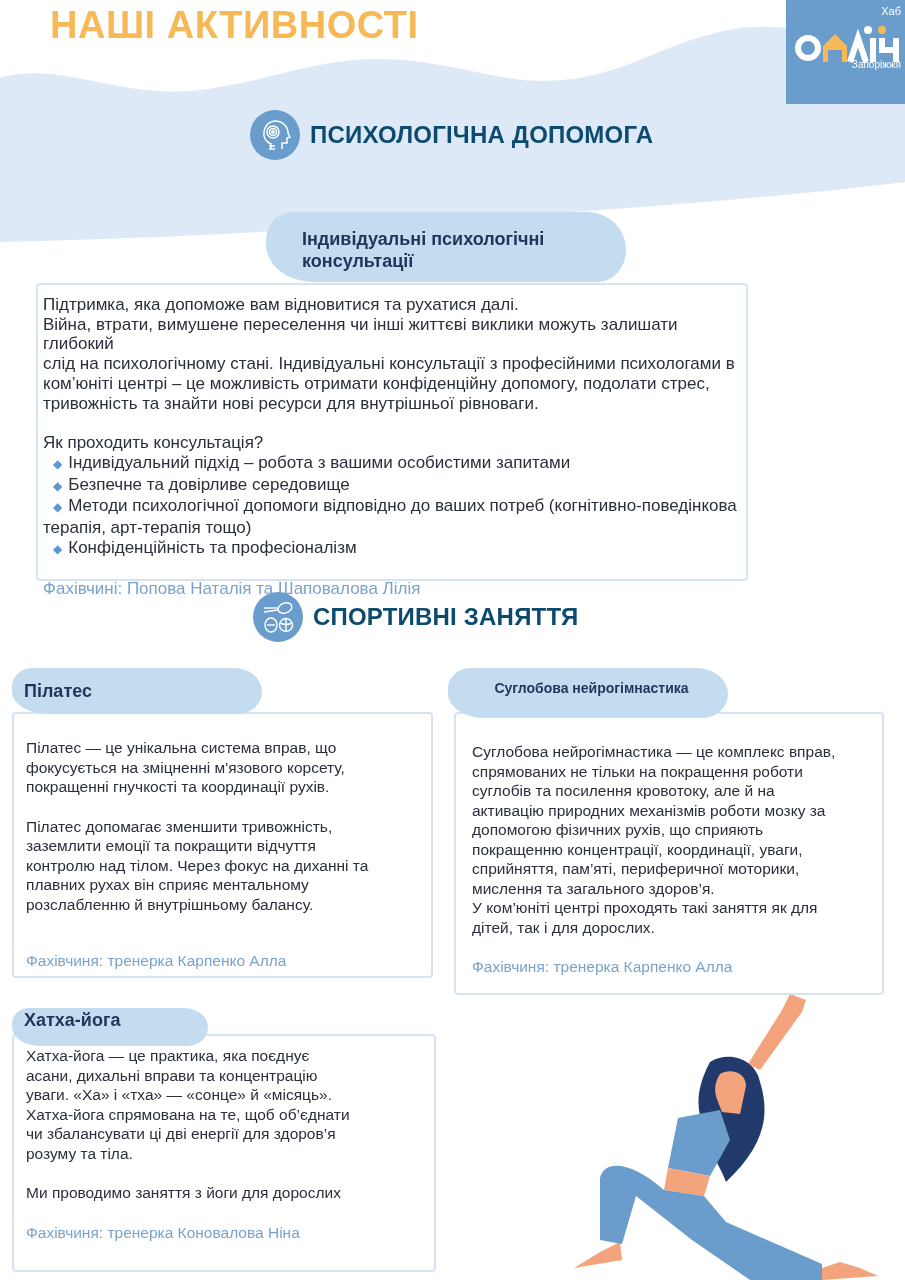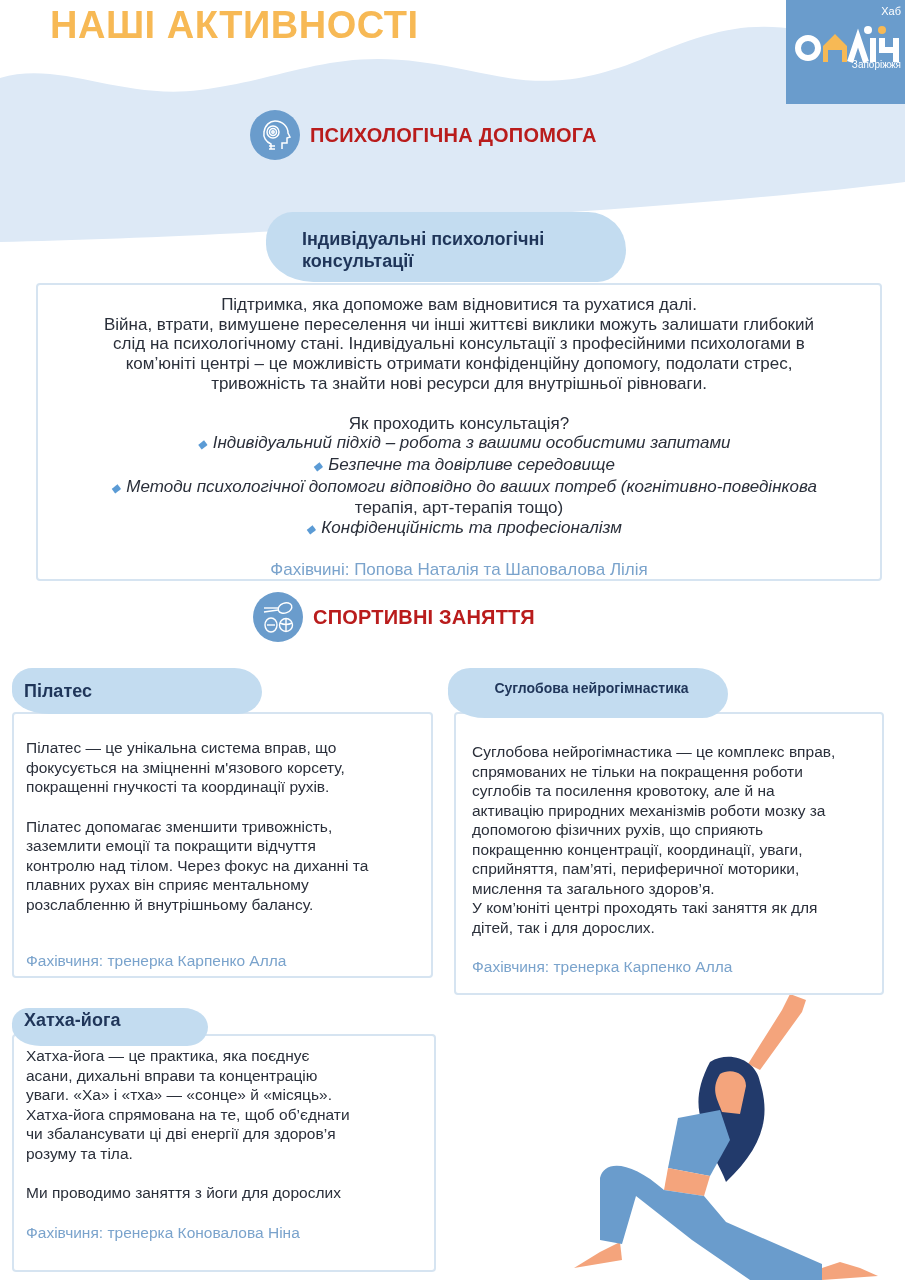--- a/index.html
+++ b/index.html
@@ -23,37 +23,37 @@
   .logo-word { position: absolute; left: 9px; top: 28px; font-size: 34px; font-weight: 700; color: #ffffff; letter-spacing: -1px; }
   .logo-city { position: absolute; right: 4px; top: 59px; font-size: 10px; color: #ffffff; }
 
   .section-heading {
     position: absolute; display: flex; align-items: center; gap: 10px; z-index: 2;
   }
   .section-icon {
     width: 50px; height: 50px; border-radius: 50%; background: #6a9ccc;
     display: flex; align-items: center; justify-content: center;
   }
-  .section-label { font-size: 20px; font-weight: 700; color: #b91c1c; letter-spacing: 0.2px; }
+  .section-label { font-size: 24px; font-weight: 700; color: #0c4a6e; letter-spacing: 0.2px; }
 
   .brush-tag {
     position: absolute; z-index: 3;
     background: #c3dcf0;
     color: #1f3559; font-weight: 700;
   }
 
   .card {
     position: absolute; background: #ffffff;
     border: 2px solid #d6e4f1; border-radius: 4px; z-index: 2;
     font-size: 15.5px; line-height: 19.5px; color: #2a2f3a;
   }
   .card p { margin: 0; }
   .card .gap { height: 20px; }
   .specialist { color: #7aa3cc; }
-  .bullet { display: block; padding-left: 10px; font-style: italic; }
+  .bullet { display: block; padding-left: 10px; }
   .bullet .dia { color: #5b9bd5; font-size: 12px; margin-right: 6px; }
   .cont { display: block; }
 
   .yoga { position: absolute; left: 560px; top: 990px; width: 345px; height: 290px; z-index: 1; }
 </style>
 </head>
 <body>
 
 <svg class="bg-wave" viewBox="0 0 905 260" preserveAspectRatio="none">
   <path d="M0,78 C60,60 120,100 200,90 C290,78 330,50 420,62 C500,72 540,100 640,60 C700,35 740,20 800,30 L905,40 L905,182 C760,200 540,215 330,228 C200,236 90,240 0,242 Z" fill="#dde9f6"></path>
@@ -92,21 +92,21 @@
     </svg>
   </div>
   <span class="section-label">ПСИХОЛОГІЧНА ДОПОМОГА</span>
 </div>
 
 <div class="brush-tag" style="left:266px; top:212px; width:360px; height:70px; border-radius:28px 40px 30px 50px / 30px 40px 34px 40px; padding:16px 0 0 36px; font-size:18px; line-height:22px;">
   <div>Індивідуальні психологічні</div>
   <div>консультації</div>
 </div>
 
-<div class="card" style="left:36px; top:283px; width:846px; height:298px; padding:10px 5px 0 5px; font-size:17px; line-height:19.7px;text-align:center;">
+<div class="card" style="left:36px; top:283px; width:712px; height:298px; padding:10px 5px 0 5px; font-size:17px; line-height:19.7px;">
   <p>Підтримка, яка допоможе вам відновитися та рухатися далі.</p>
   <p>Війна, втрати, вимушене переселення чи інші життєві виклики можуть залишати глибокий</p>
   <p>слід на психологічному стані. Індивідуальні консультації з професійними психологами в</p>
   <p>ком’юніті центрі – це можливість отримати конфіденційну допомогу, подолати стрес,</p>
   <p>тривожність та знайти нові ресурси для внутрішньої рівноваги.</p>
   <div class="gap"></div>
   <p>Як проходить консультація?</p>
   <span class="bullet"><span class="dia">◆</span><span>Індивідуальний підхід – робота з вашими особистими запитами</span></span>
   <span class="bullet"><span class="dia">◆</span><span>Безпечне та довірливе середовище</span></span>
   <span class="bullet"><span class="dia">◆</span><span>Методи психологічної допомоги відповідно до ваших потреб (когнітивно-поведінкова</span></span>

